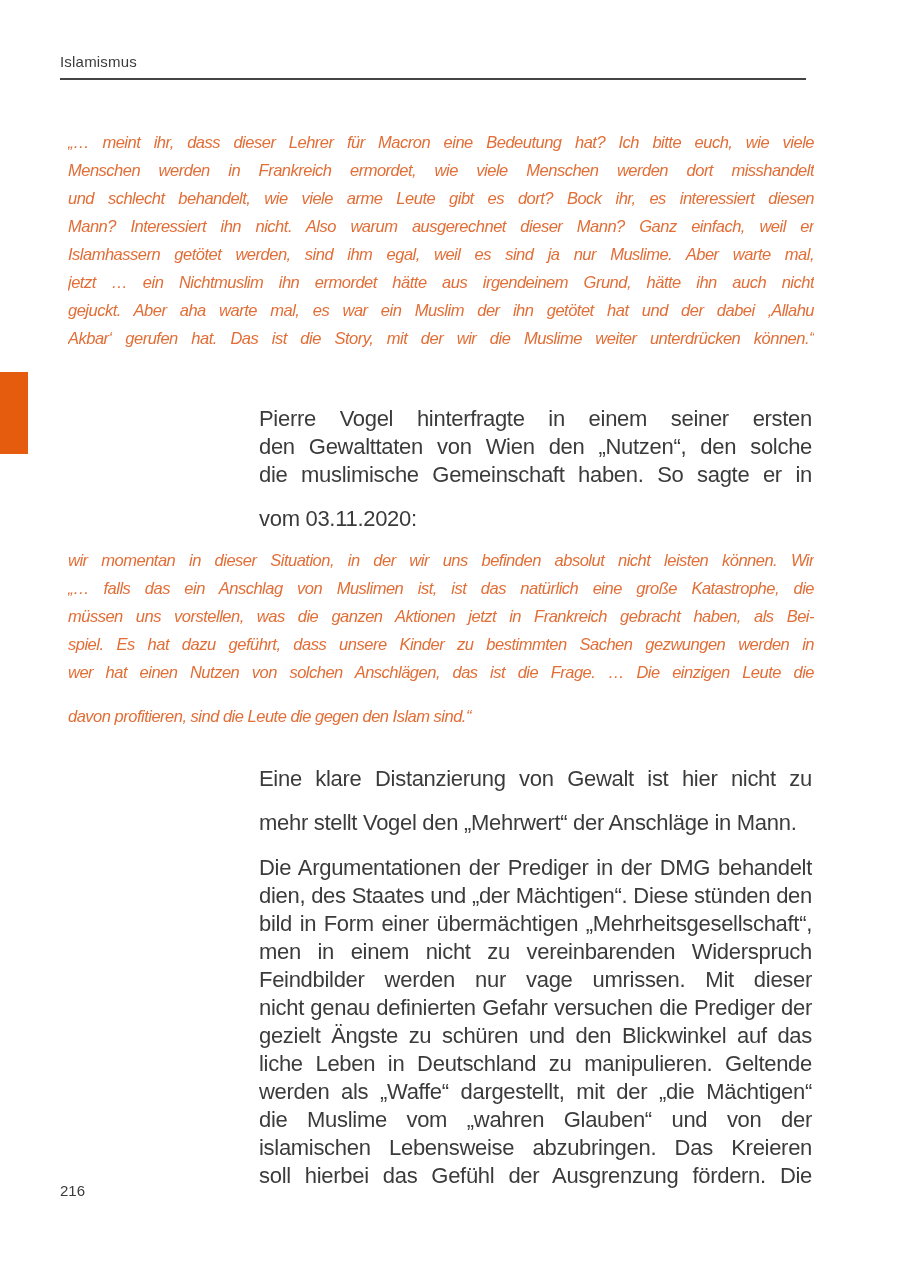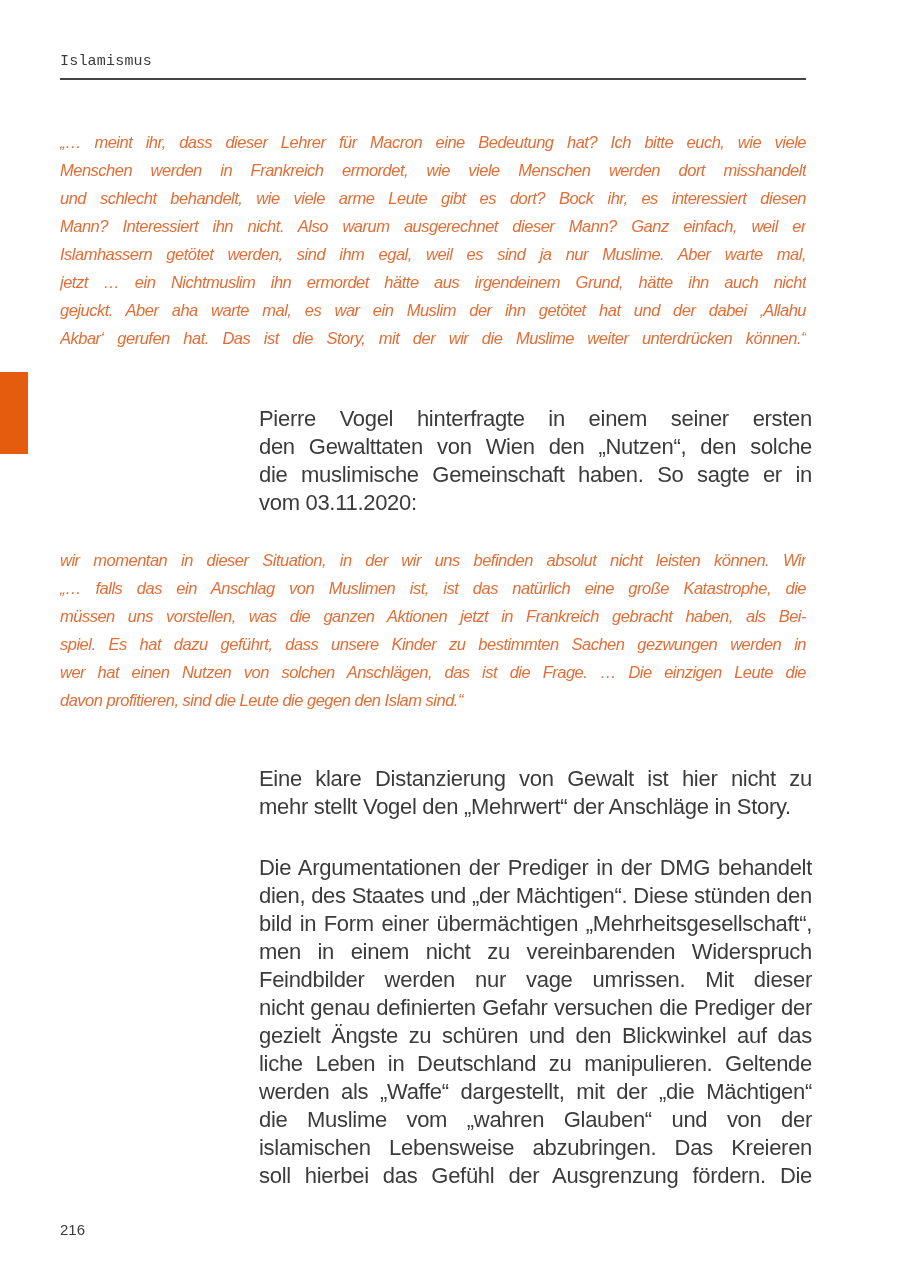--- a/index.html
+++ b/index.html
@@ -17,21 +17,20 @@
     color: var(--body_text, #3b3b3c);
     overflow: hidden;
   }
   .running-head {
     position: absolute;
     left: 60px;
     top: 53px;
     font-size: 15px;
     letter-spacing: 0.2px;
     color: var(--body_text, #3b3b3c);
-    font-family: Liberation Mono, monospace;
   }
   .header-rule {
     position: absolute;
     left: 60px;
     top: 78px;
     width: 746px;
     height: 1.5px;
     background: var(--rule, #444444);
   }
   .accent-bar {
@@ -49,23 +48,24 @@
     height: 28px;
     line-height: 28px;
     overflow: hidden;
     text-align: justify;
     text-align-last: justify;
     white-space: normal;
   }
   .line.flush-left {
     text-align: right;
     text-align-last: left;
+    margin-top: 16px;
   }
   .quote {
-    left: 60px;
+    left: 68px;
     width: 746px;
     font-size: 16.5px;
     font-style: italic;
     letter-spacing: -0.5px;
     color: var(--quote_text, #e26e37);
   }
   .quote-1 { top: 128px; }
   .quote-2 { top: 546px; }
   .body-par {
     left: 259px;
@@ -73,21 +73,21 @@
     font-size: 22px;
     letter-spacing: -0.3px;
     color: var(--body_text, #3b3b3c);
   }
   .par-1 { top: 405px; }
   .par-2 { top: 765px; }
   .par-3 { top: 854px; }
   .page-number {
     position: absolute;
     left: 60px;
-    top: 1221px;
+    top: 1182px;
     font-size: 15px;
     color: var(--body_text, #3b3b3c);
   }
 </style>
 </head>
 <body>
 
 <div class="page">
 
   <div class="running-head">Islamismus</div>
@@ -117,21 +117,21 @@
     <div class="line">wir momentan in dieser Situation, in der wir uns befinden absolut nicht leisten können. Wir</div>
     <div class="line">„… falls das ein Anschlag von Muslimen ist, ist das natürlich eine große Katastrophe, die</div>
     <div class="line">müssen uns vorstellen, was die ganzen Aktionen jetzt in Frankreich gebracht haben, als Bei-</div>
     <div class="line">spiel. Es hat dazu geführt, dass unsere Kinder zu bestimmten Sachen gezwungen werden in</div>
     <div class="line">wer hat einen Nutzen von solchen Anschlägen, das ist die Frage. … Die einzigen Leute die</div>
     <div class="line flush-left">davon profitieren, sind die Leute die gegen den Islam sind.“</div>
   </div>
 
   <div class="textblock body-par par-2">
     <div class="line">Eine klare Distanzierung von Gewalt ist hier nicht zu erkennen, viel-</div>
-    <div class="line flush-left">mehr stellt Vogel den „Mehrwert“ der Anschläge in Story.</div>
+    <div class="line flush-left">mehr stellt Vogel den „Mehrwert“ der Anschläge in Mann.</div>
   </div>
 
   <div class="textblock body-par par-3">
     <div class="line">Die Argumentationen der Prediger in der DMG behandelt ein Feind-</div>
     <div class="line">dien, des Staates und „der Mächtigen“. Diese stünden den Musli-</div>
     <div class="line">bild in Form einer übermächtigen „Mehrheitsgesellschaft“, der Me-</div>
     <div class="line">men in einem nicht zu vereinbarenden Widerspruch gegenüber. Die</div>
     <div class="line">Feindbilder werden nur vage umrissen. Mit dieser angeblichen und</div>
     <div class="line">nicht genau definierten Gefahr versuchen die Prediger der DMG,</div>
     <div class="line">gezielt Ängste zu schüren und den Blickwinkel auf das gesellschaft-</div>

